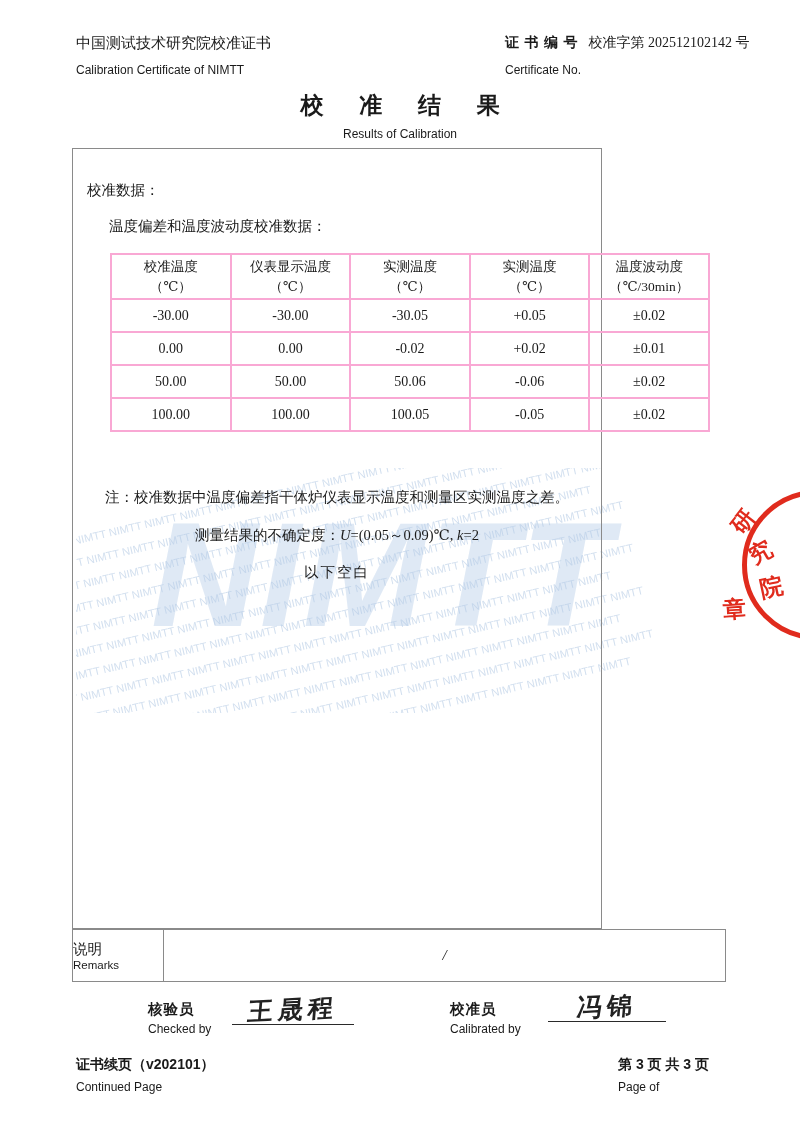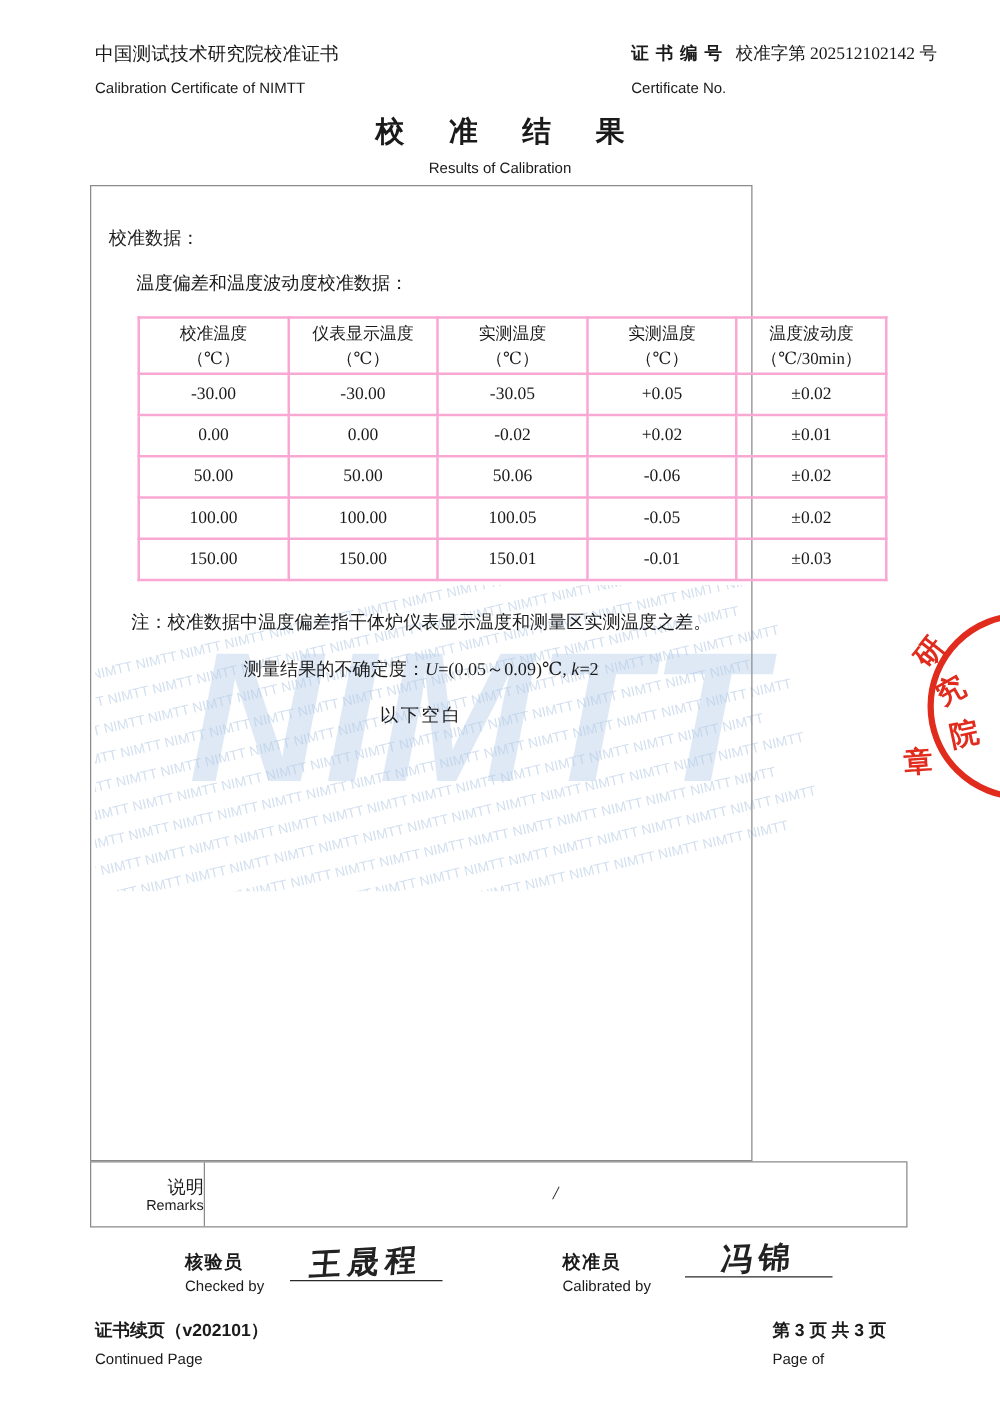--- a/index.html
+++ b/index.html
@@ -47,21 +47,21 @@
   .stamp { left:690px; top:470px; width:110px; height:210px; z-index:3; pointer-events:none; }
   .stamp-circle { position:absolute; left:52px; top:20px; width:150px; height:150px; border:5px solid #e02b1d; border-radius:50%; }
   .stamp-char { position:absolute; color:#e02b1d; font-size:23px; font-weight:bold; }
   .stamp .c0 { left:42px; top:36px; transform:rotate(-52deg); }
   .stamp .c1 { left:59px; top:67px; transform:rotate(-30deg); }
   .stamp .c2 { left:70px; top:102px; transform:rotate(-12deg); }
   .stamp .cb { left:33px; top:124px; transform:rotate(-4deg); }
 
   
   .remarks-row { left:72px; top:929px; width:654px; height:53px; border:1px solid #8a8a8a; display:flex; z-index:2; background:transparent; }
-  .remarks-label { width:91px; border-right:1px solid #8a8a8a; display:flex; flex-direction:column; align-items:flex-end; justify-content:center; }
+  .remarks-label { width:91px; border-right:1px solid #8a8a8a; display:flex; flex-direction:column; align-items:flex-start; justify-content:center; }
   .remarks-label .cn { font-size:14.5px; }
   .remarks-label .en { font-size:11.5px; font-family:"Liberation Sans",sans-serif; }
   .remarks-content { flex:1; display:flex; align-items:center; justify-content:center; font-size:15px; font-style:italic; }
 
   
   .sig-label { }
   .sig-label .cn { font-size:14.5px; font-weight:bold; letter-spacing:1px; }
   .sig-label .en { font-size:12px; font-family:"Liberation Sans",sans-serif; margin-top:3px; }
   .sig-checked-label { left:148px; top:1000px; width:92px; }
   .sig-calibrated-label { left:450px; top:1000px; width:100px; }
@@ -160,27 +160,20 @@
           <td>-0.06</td>
           <td>±0.02</td>
         </tr>
         <tr>
           <td>100.00</td>
           <td>100.00</td>
           <td>100.05</td>
           <td>-0.05</td>
           <td>±0.02</td>
         </tr>
-        <tr>
-          <td>150.00</td>
-          <td>150.00</td>
-          <td>150.01</td>
-          <td>-0.01</td>
-          <td>±0.03</td>
-        </tr>
       </tbody>
     </table>
 
     <div class="abs note-line">注：校准数据中温度偏差指干体炉仪表显示温度和测量区实测温度之差。</div>
     <div class="abs unc-line">
       <span>测量结果的不确定度：</span><span class="ital">U</span><span>=(0.05～0.09)℃, </span><span class="ital">k</span><span>=2</span>
     </div>
     <div class="abs blank-line">以下空白</div>
   </div>
 

